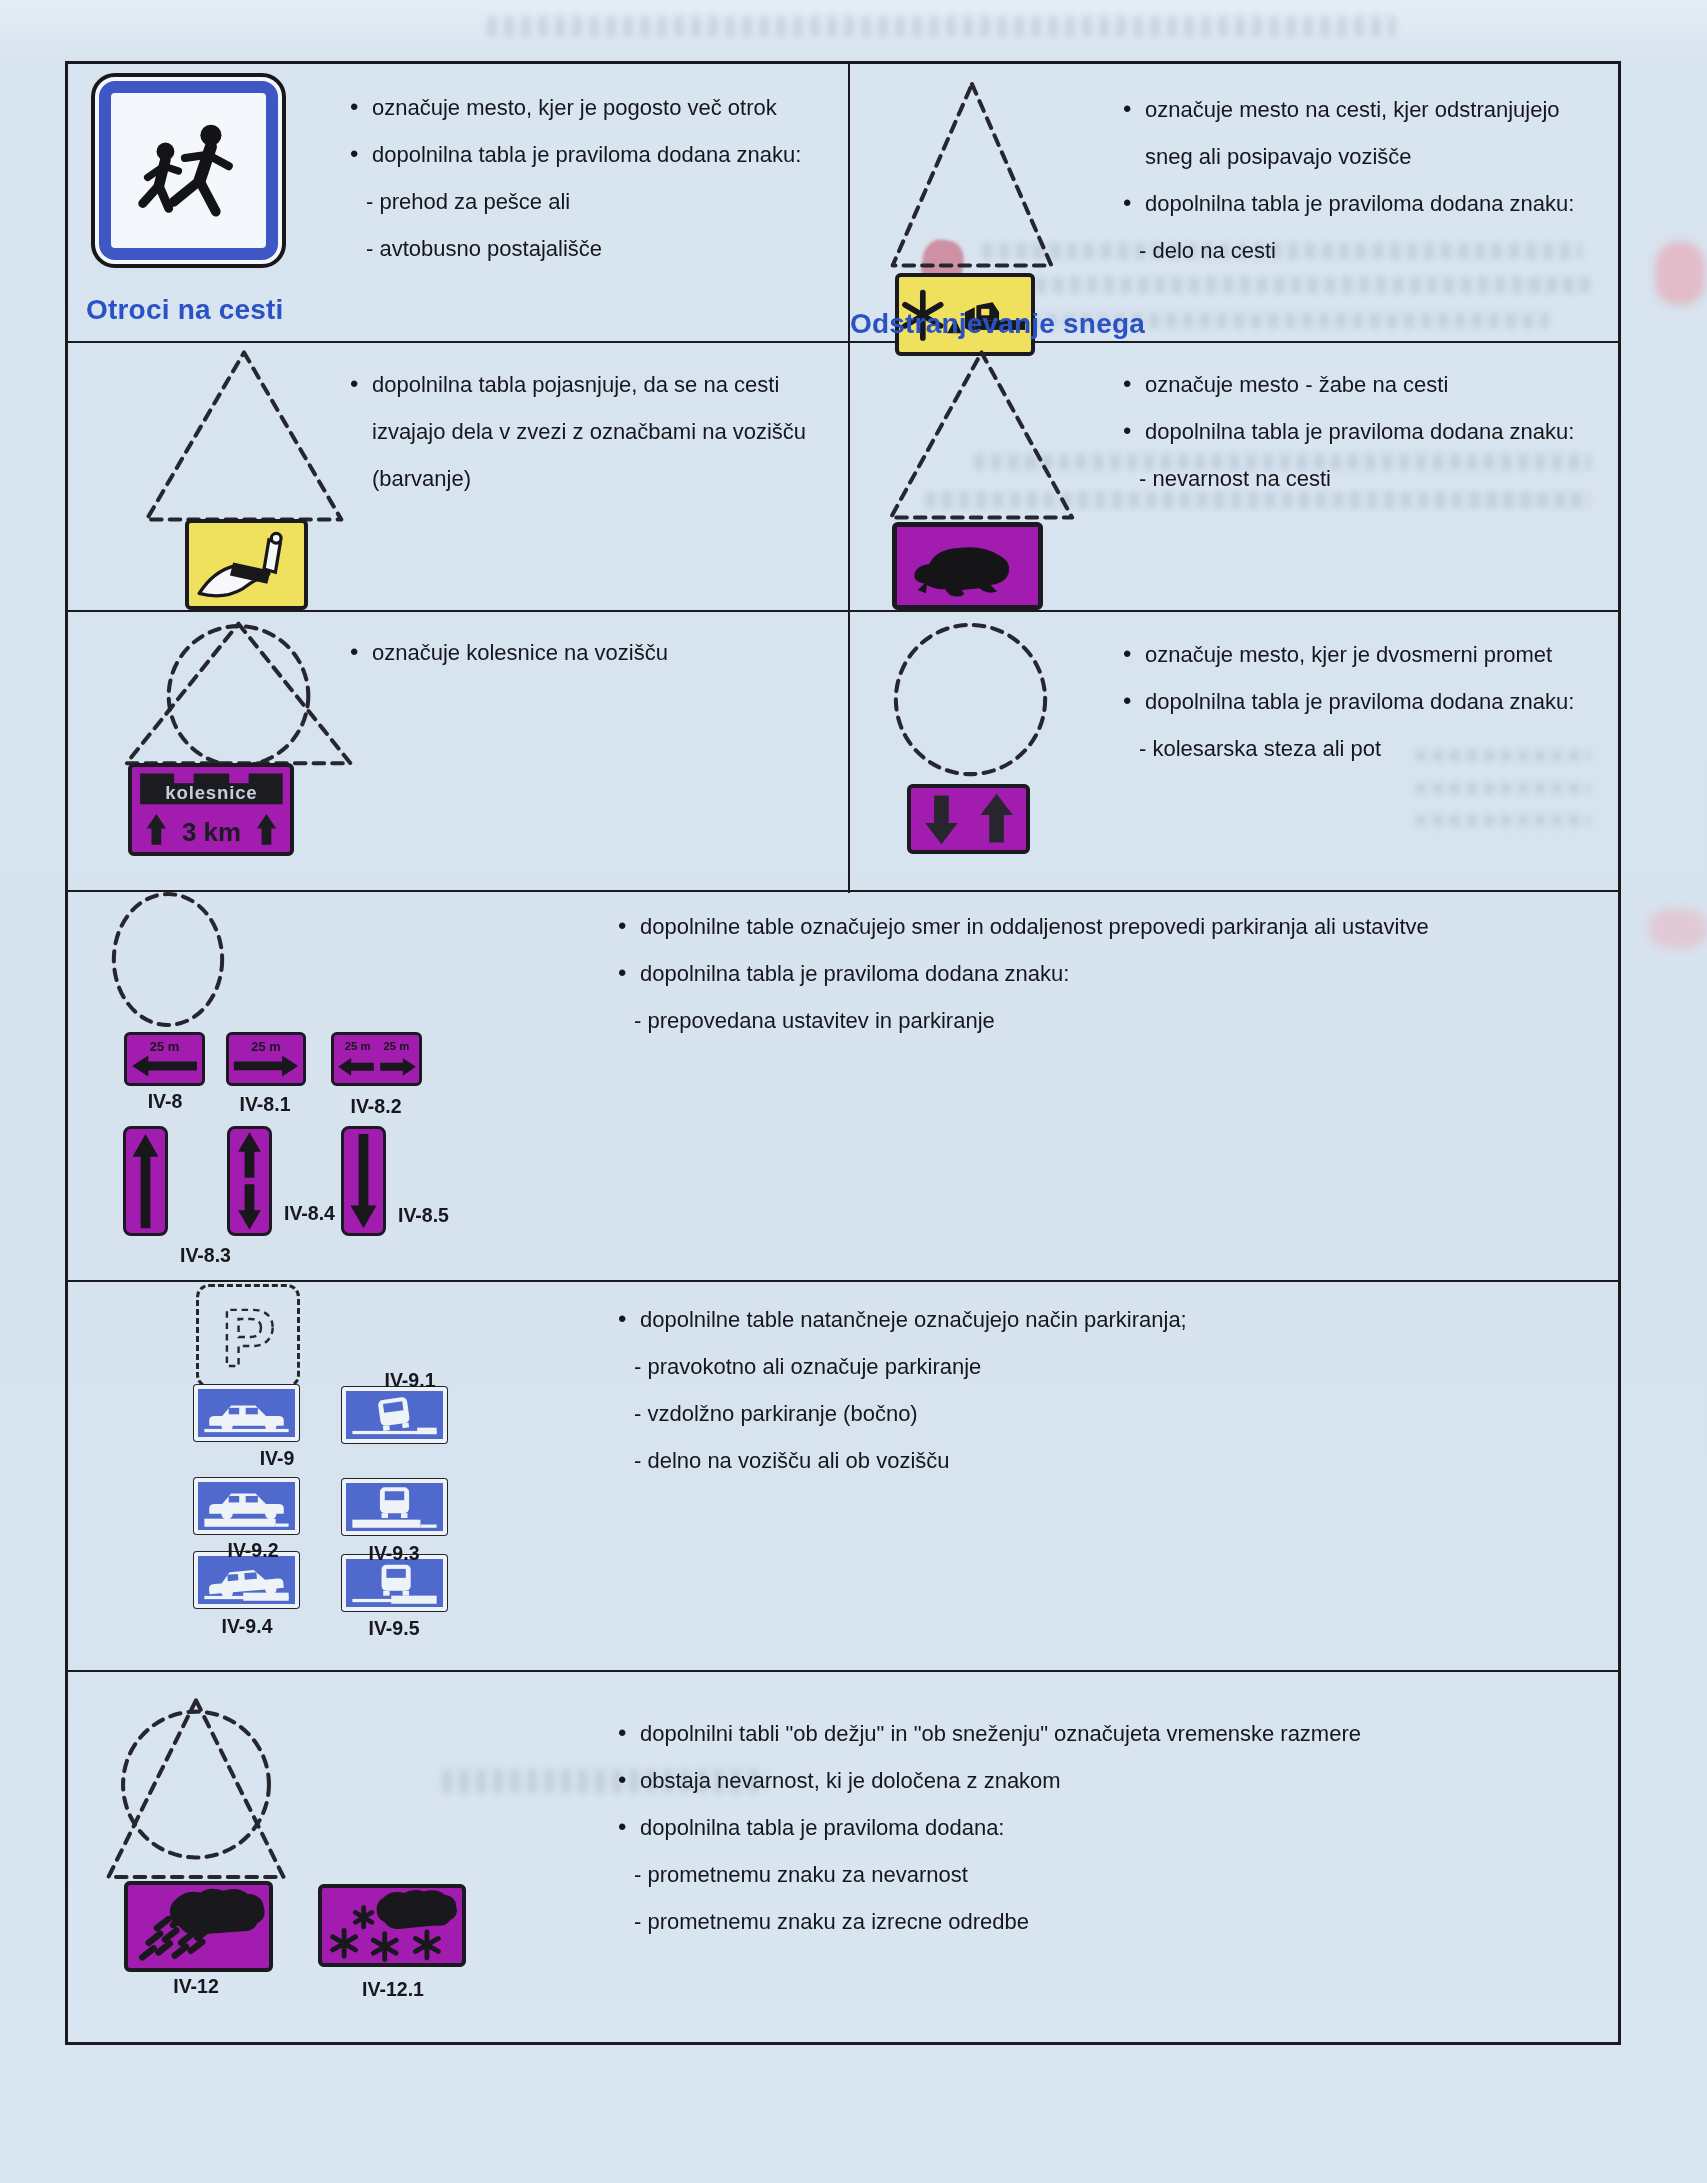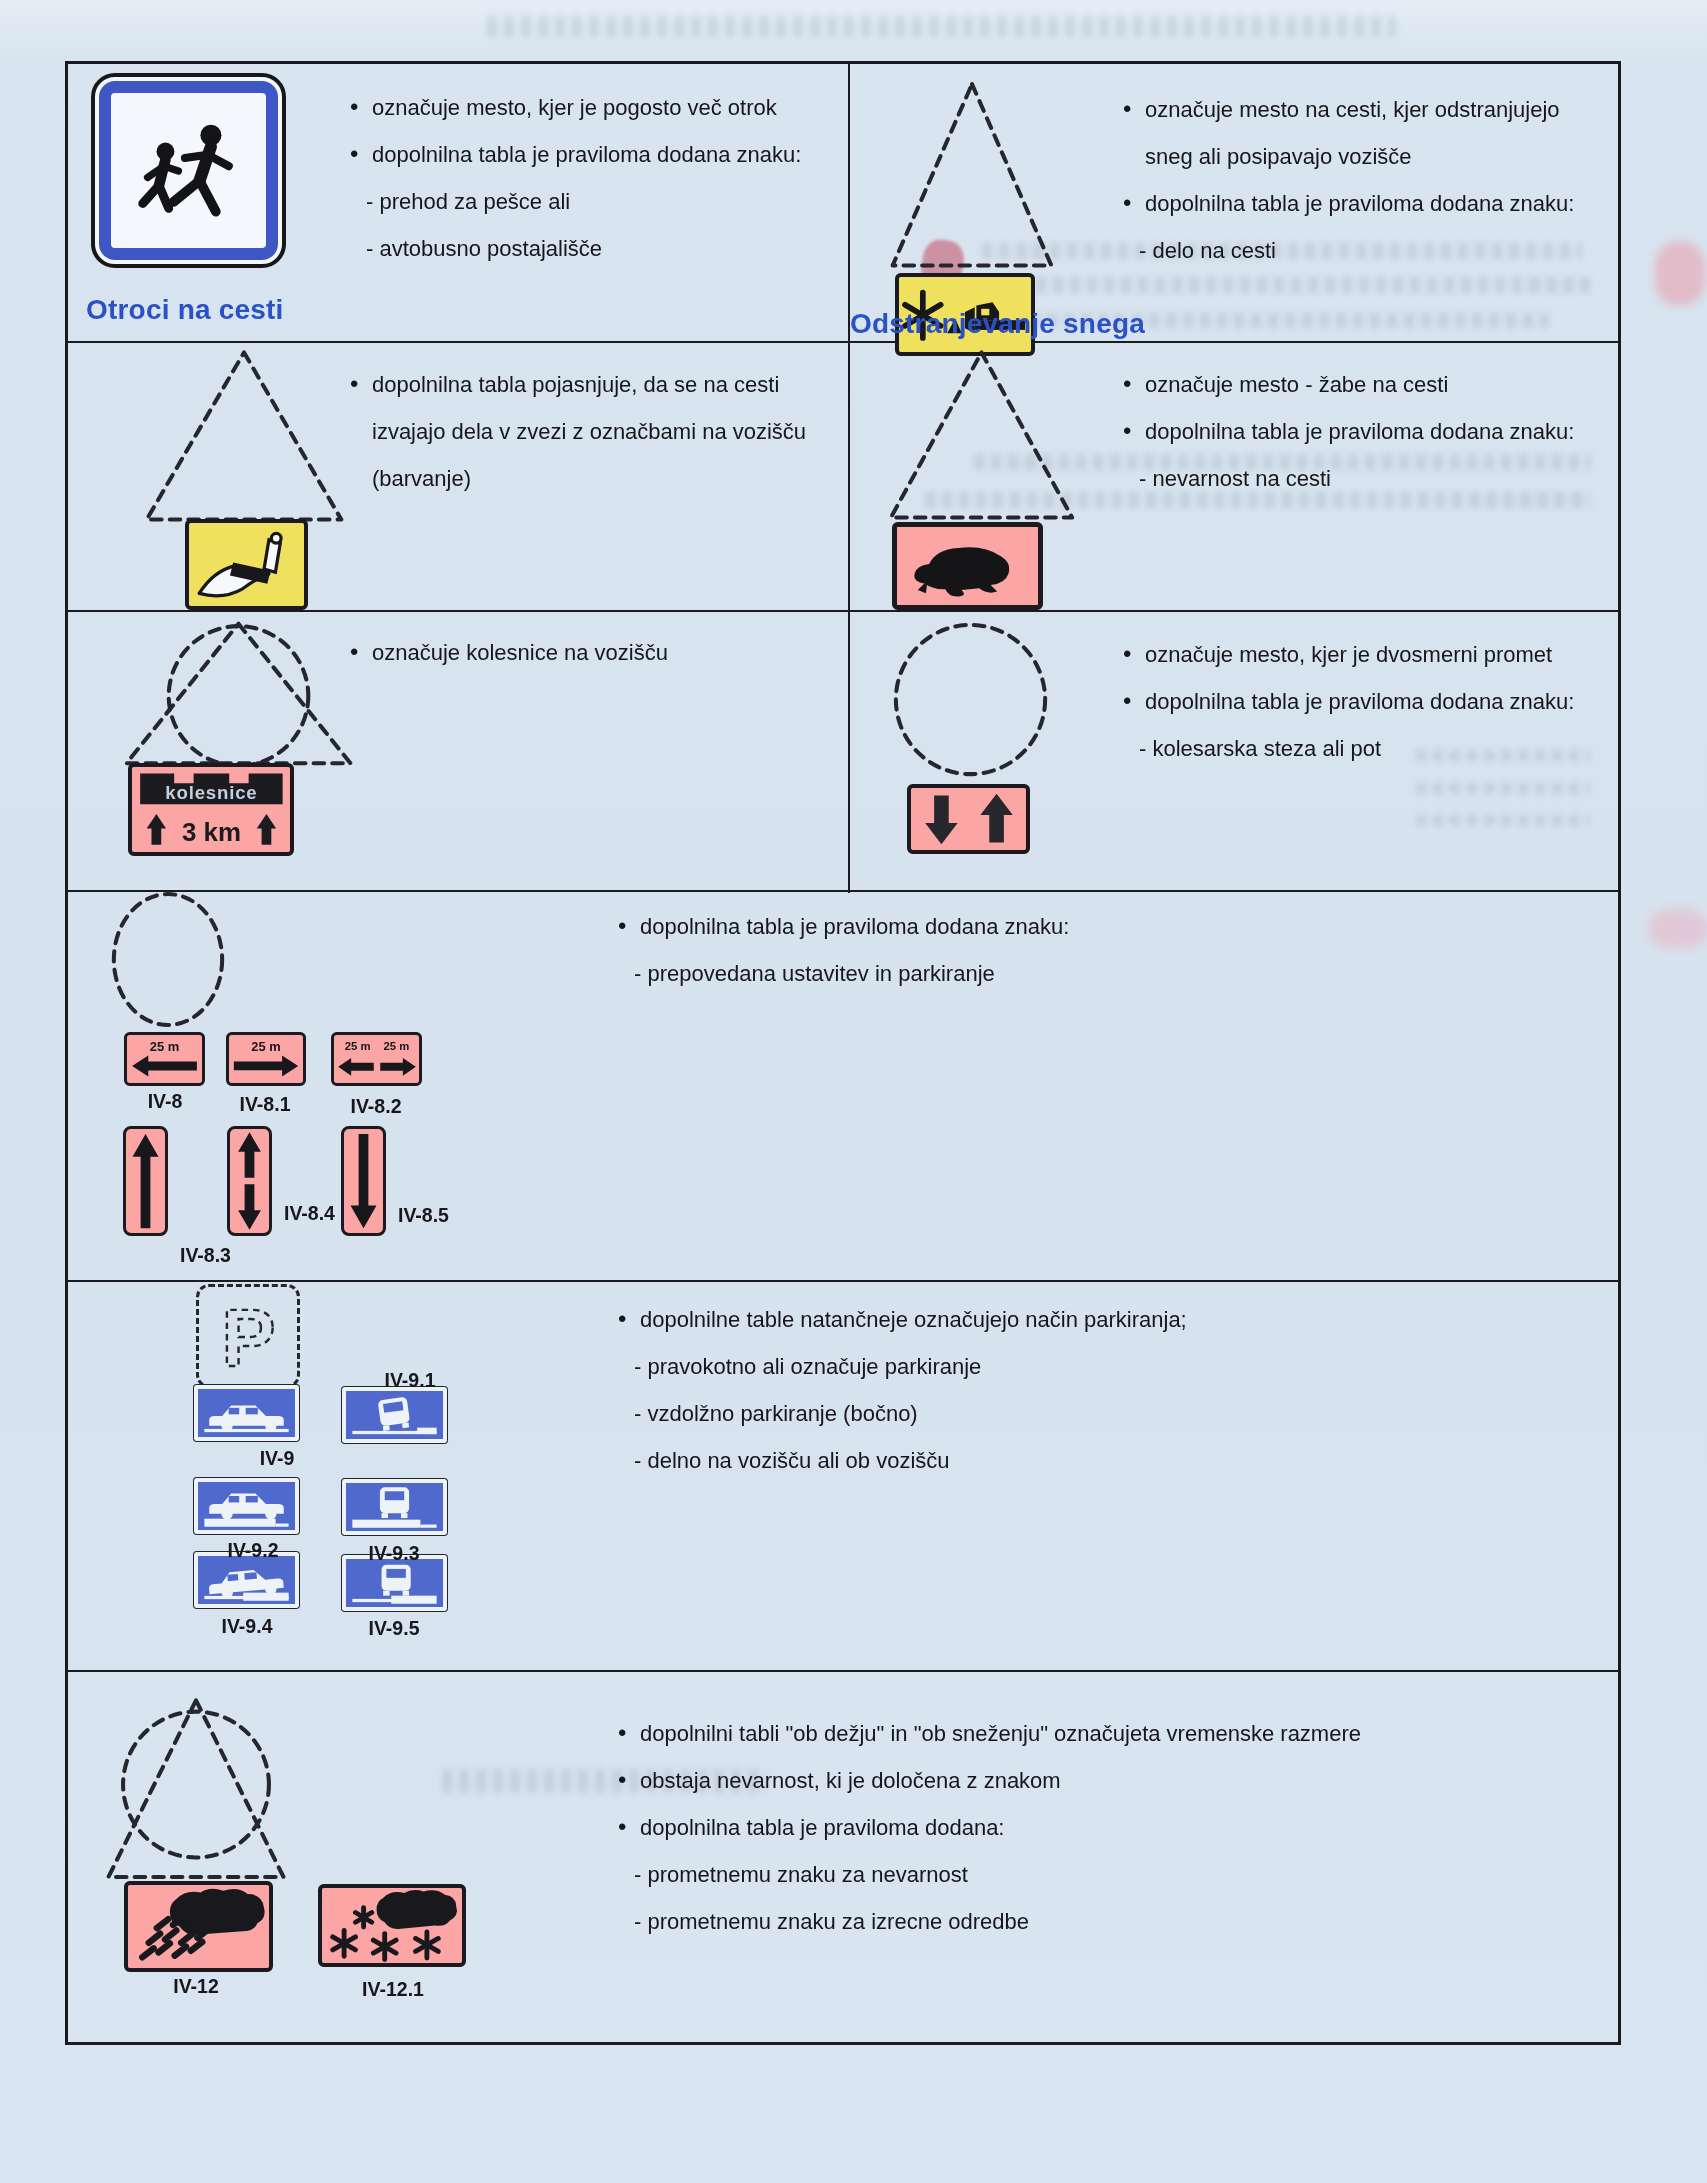--- a/index.html
+++ b/index.html
@@ -18,21 +18,21 @@
   .lines{position:absolute;}
   .ln{position:relative;font-size:22px;line-height:35px;color:#16161c;white-space:nowrap;margin-top:12px;}
   .ln.b{padding-left:22px;}
   .ln.b::before{content:"\2022";position:absolute;left:0;top:-0.8px;font-size:24px;}
   .ln.d{padding-left:16px;}
   .ln.c{padding-left:22px;}
   .title{position:absolute;font-weight:bold;font-size:28px;line-height:32px;color:#2a52c5;letter-spacing:0.2px;}
   .plabel{position:absolute;font-weight:bold;font-size:19.5px;line-height:23px;color:#17171d;white-space:nowrap;}
   .ctr{transform:translateX(-50%);}
   
-  .plate{position:absolute;background:#fca5a5;border:4px solid #1a1a20;border-radius:5.7px;box-sizing:border-box;
+  .plate{position:absolute;background:#a21caf;border:4px solid #1a1a20;border-radius:5.7px;box-sizing:border-box;
          display:flex;align-items:center;justify-content:center;}
   .plate.yellow{background:#efe15e;}
   .bluep{position:absolute;background:#4f69cd;border:1.6px solid #23232a;border-radius:3.2px;box-sizing:border-box;
          box-shadow:inset 0 0 0 4px #eef3f8;display:flex;align-items:center;justify-content:center;}
   .dashed path,.dashed circle,.dashed ellipse{fill:none;stroke:#26262e;stroke-width:5;
          stroke-dasharray:13 10;stroke-linejoin:round;stroke-linecap:round;}
   .psign{position:absolute;border:3.2px dashed #26262e;border-radius:13px;box-sizing:border-box;
          display:flex;align-items:center;justify-content:center;}
   .childsign{position:absolute;border:4.9px solid #17171c;border-radius:24px;background:#f4f8fc;box-sizing:border-box;}
   .childsign .inner{position:absolute;inset:4px;border:12px solid #3f57c5;border-radius:16px;
@@ -228,20 +228,21 @@
 <div class="plate" style="left:341px;top:1126px;width:45px;height:110px;border-width:3.2px;border-radius:8px;">
   <svg width="39" height="104" viewBox="0 0 48 128">
     <path d="M24,122 L40,94 H30 V6 H18 V94 H8 Z" fill="#17171c"></path>
   </svg>
 </div>
 <div class="plabel" style="left:180px;top:1199px;margin-top:45px;">IV-8.3</div>
 <div class="plabel" style="left:284px;top:1202px;">IV-8.4</div>
 <div class="plabel" style="left:398px;top:1204px;">IV-8.5</div>
 
 <div class="lines" style="left:618px;top:897px;">
+  <div class="ln b">dopolnilne table označujejo smer in oddaljenost prepovedi parkiranja ali ustavitve</div>
   <div class="ln b">dopolnilna tabla je praviloma dodana znaku:</div>
   <div class="ln d">- prepovedana ustavitev in parkiranje</div>
 </div>
 
 <div class="psign" style="left:196px;top:1284px;width:104px;height:104px;">
   <svg width="89" height="91" viewBox="0 0 110 112">
     <text x="55" y="92" text-anchor="middle" font-family="Liberation Sans, sans-serif" font-size="100" font-weight="bold" fill="none" stroke="#26262e" stroke-width="3" stroke-dasharray="8 6">P</text>
   </svg>
 </div>
 

